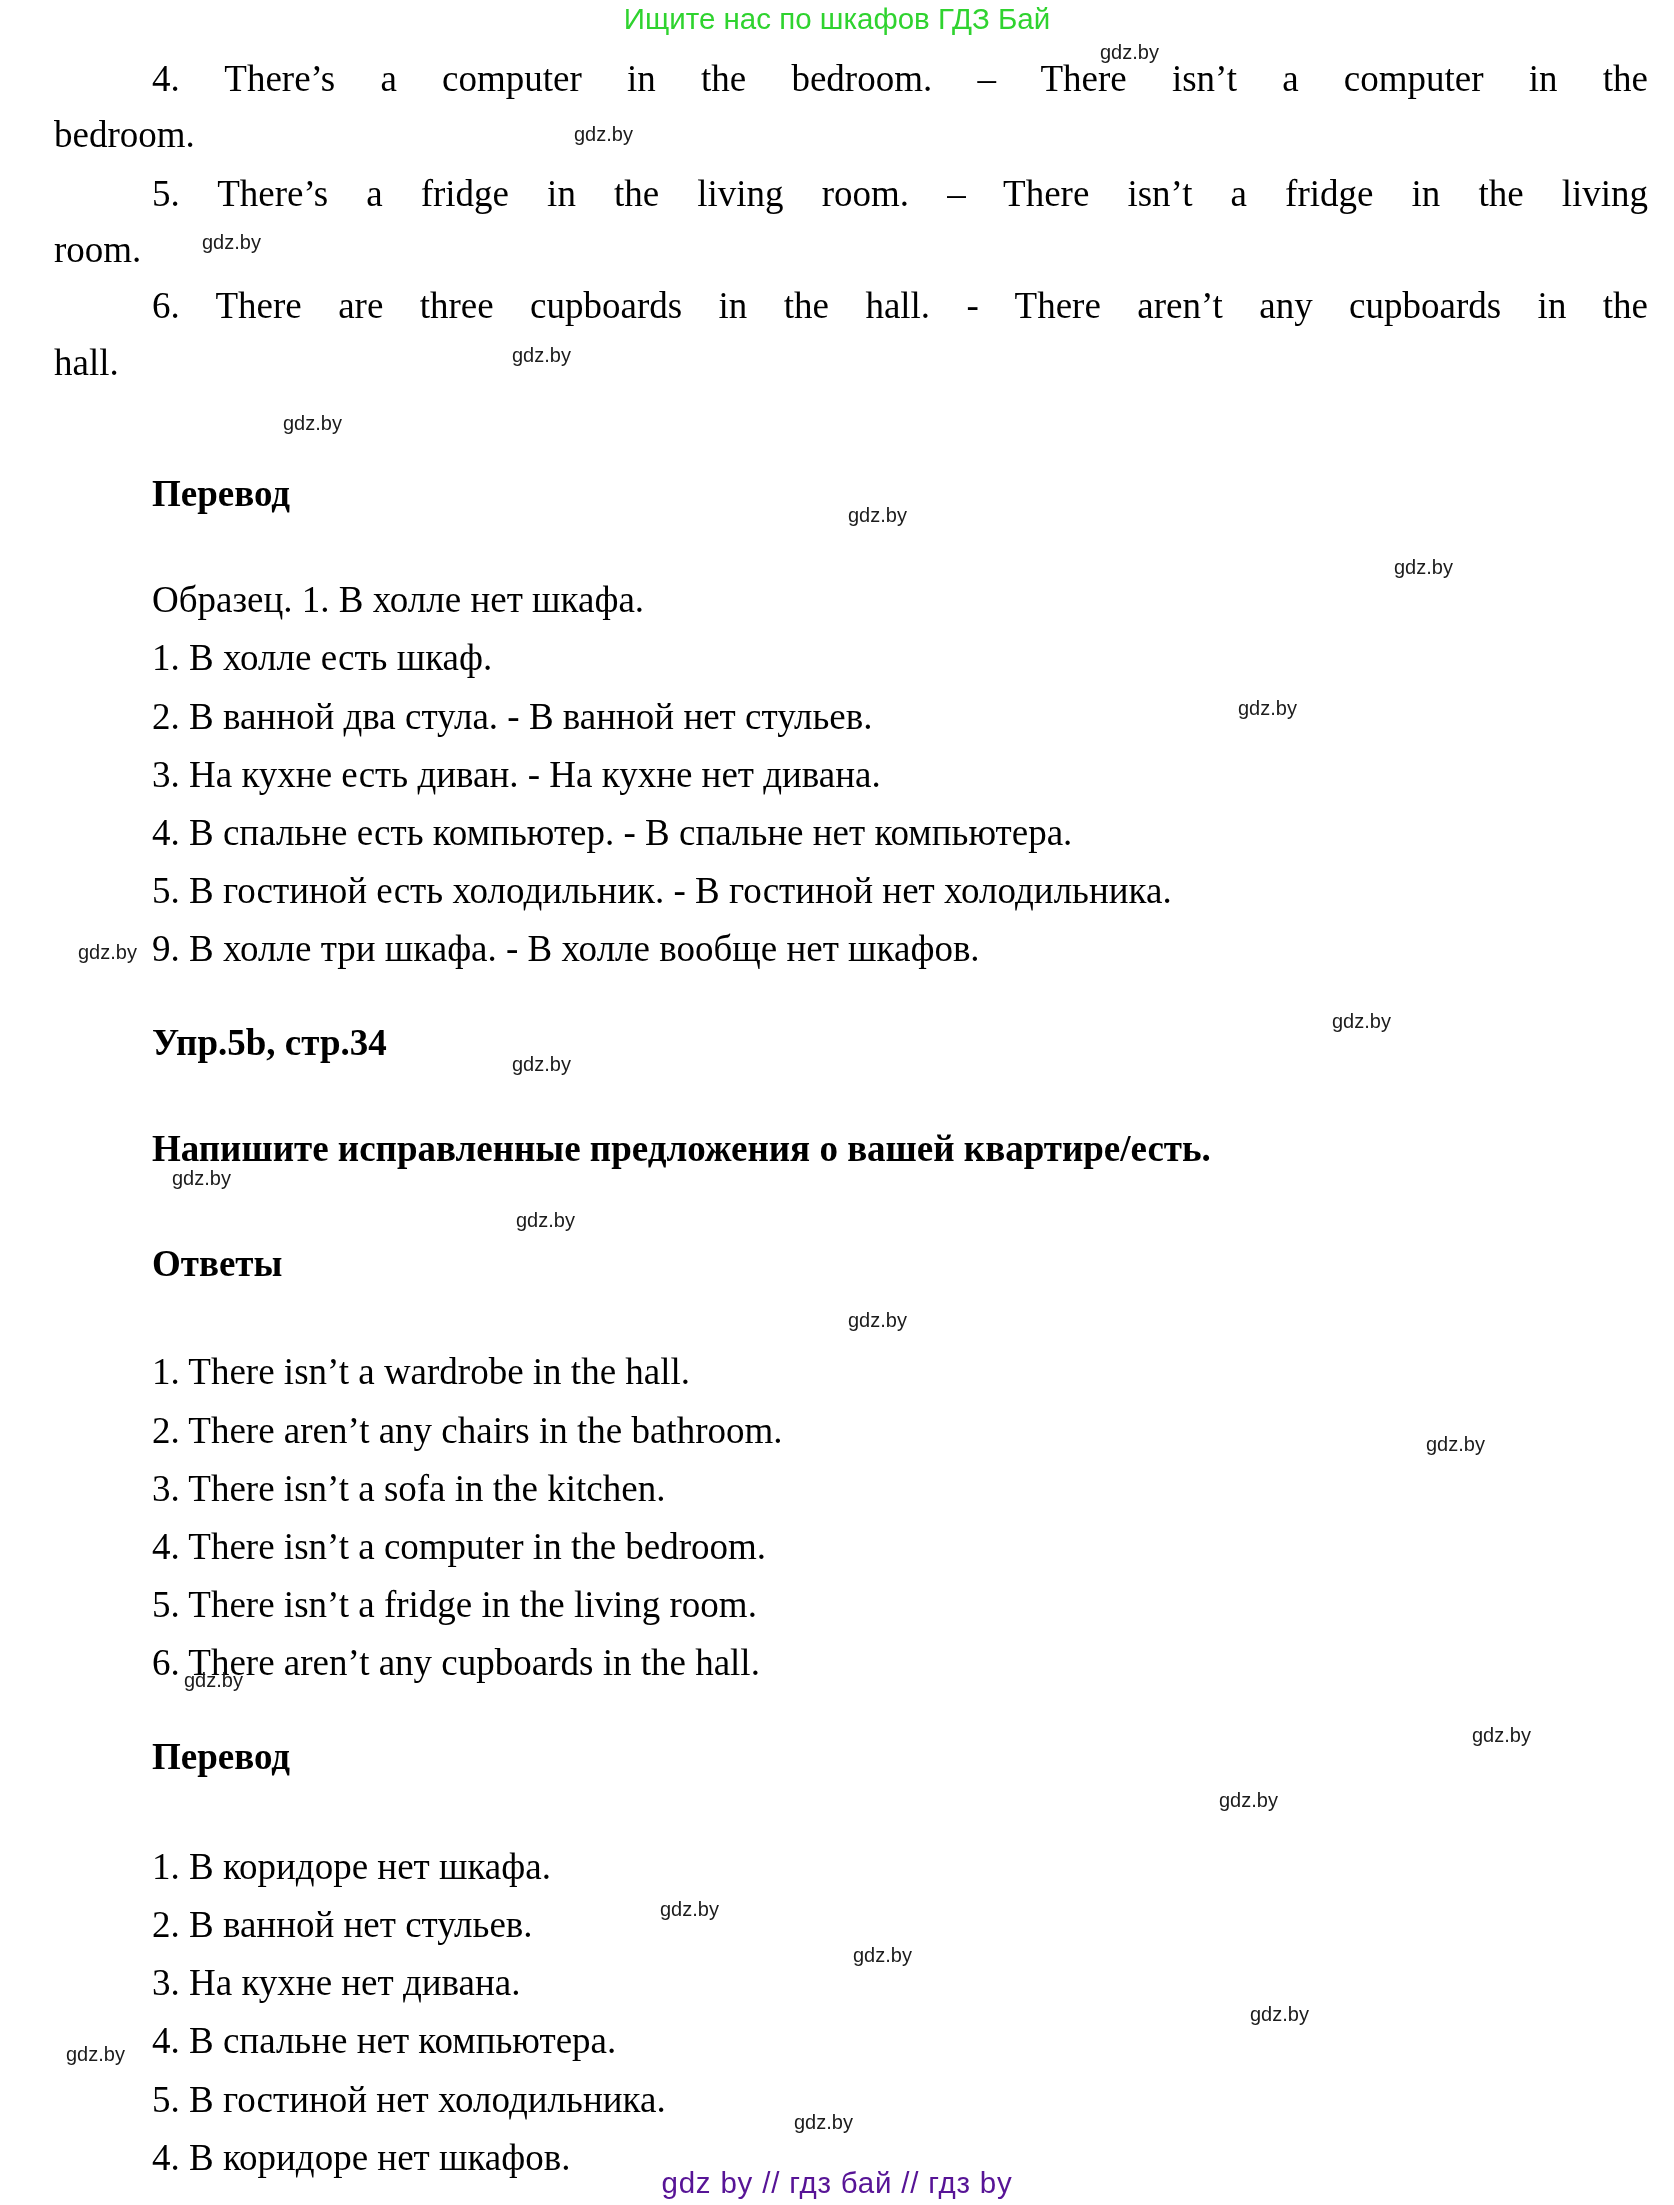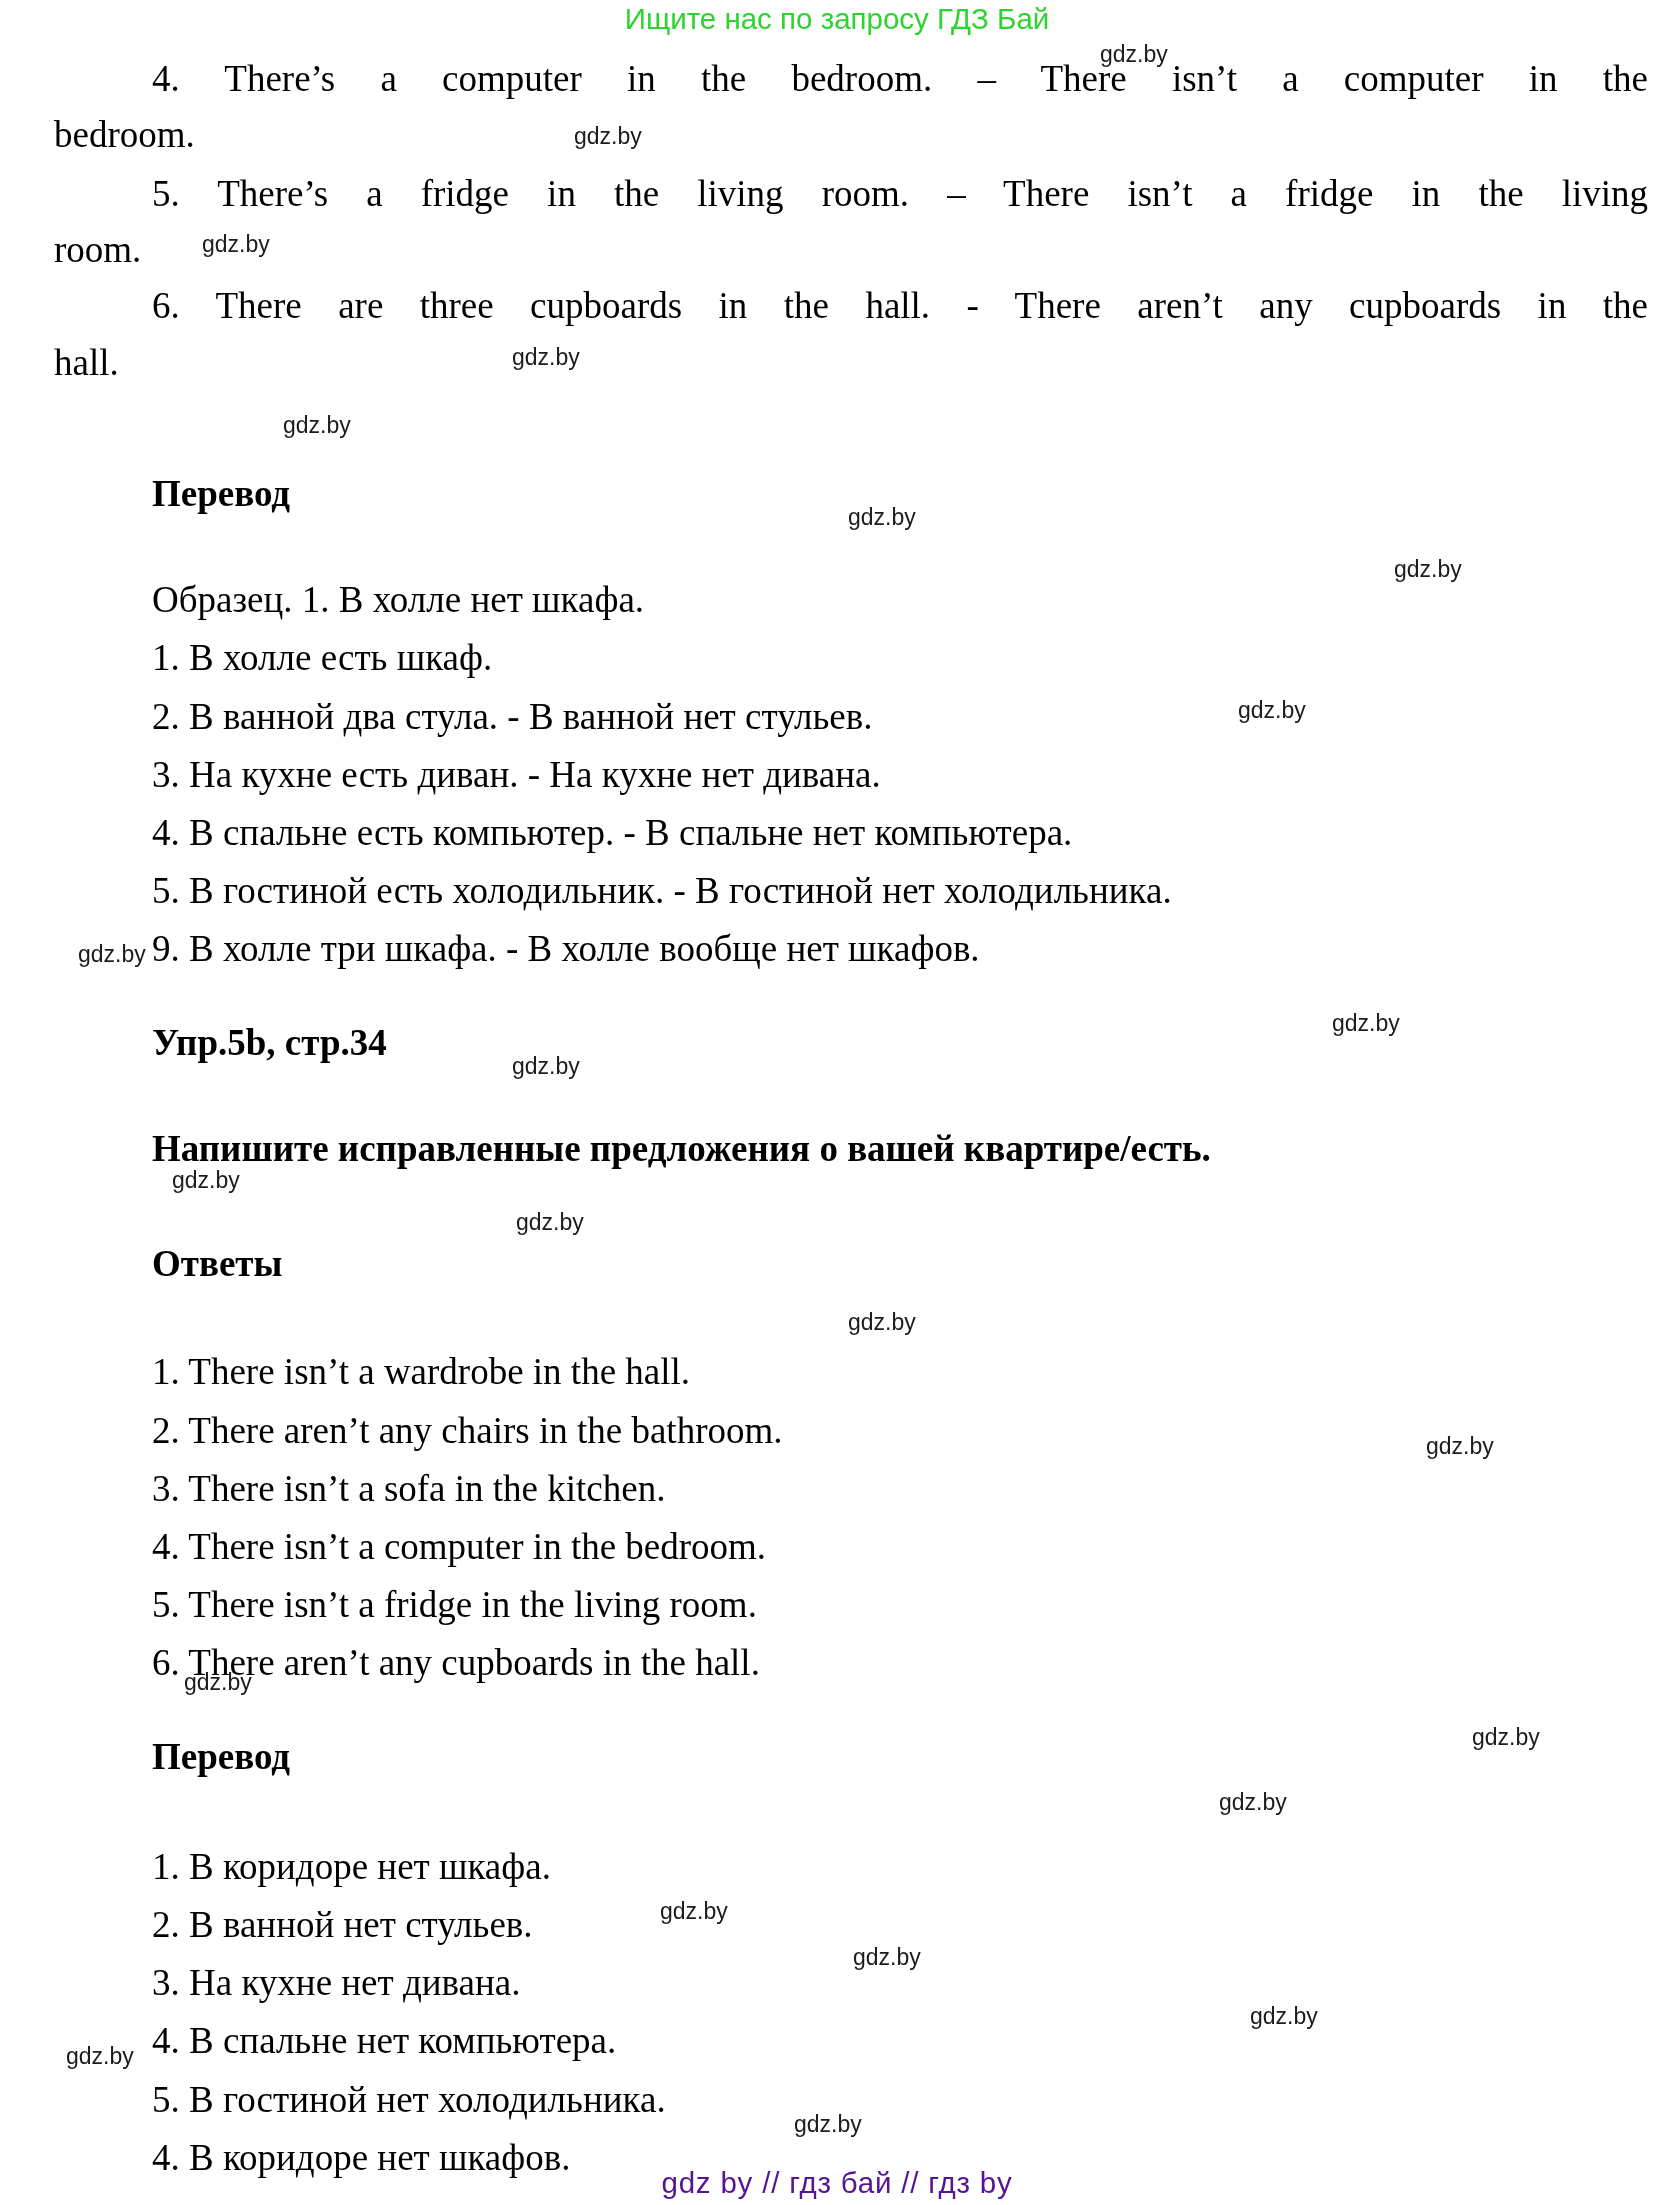--- a/index.html
+++ b/index.html
@@ -39,37 +39,37 @@
   .green-header{
     left:0;top:1.6px;width:1674px;
     text-align:center;
     font-family:"Liberation Sans", sans-serif;
     font-size:29.5px;
     color:var(--accent-green);
   }
   .wm{
     position:absolute;
     font-family:"Liberation Sans", sans-serif;
-    font-size:23px;
+    font-size:20px;
     color:var(--watermark-gray);
     white-space:nowrap;
   }
   .footer-line{
     left:0;top:2166px;width:1674px;
     text-align:center;
     font-family:"Liberation Sans", sans-serif;
     font-size:29.5px;
     color:var(--footer-purple);
     letter-spacing:0.8px;
   }
 </style>
 </head>
 <body>
 
-<div class="abs green-header">Ищите нас по запросу ГДЗ Бай</div>
+<div class="abs green-header">Ищите нас по шкафов ГДЗ Бай</div>
 
 <div class="serif-line para-first" style="top:57px">4. There’s a computer in the bedroom. – There isn’t a computer in the</div>
 <div class="abs serif-line para-cont" style="top:113px">bedroom.</div>
 
 <div class="serif-line para-first" style="top:172px">5. There’s a fridge in the living room. – There isn’t a fridge in the living</div>
 <div class="abs serif-line para-cont" style="top:228px">room.</div>
 
 <div class="serif-line para-first" style="top:284px">6. There are three cupboards in the hall. - There aren’t any cupboards in the</div>
 <div class="abs serif-line para-cont" style="top:341px">hall.</div>
 

